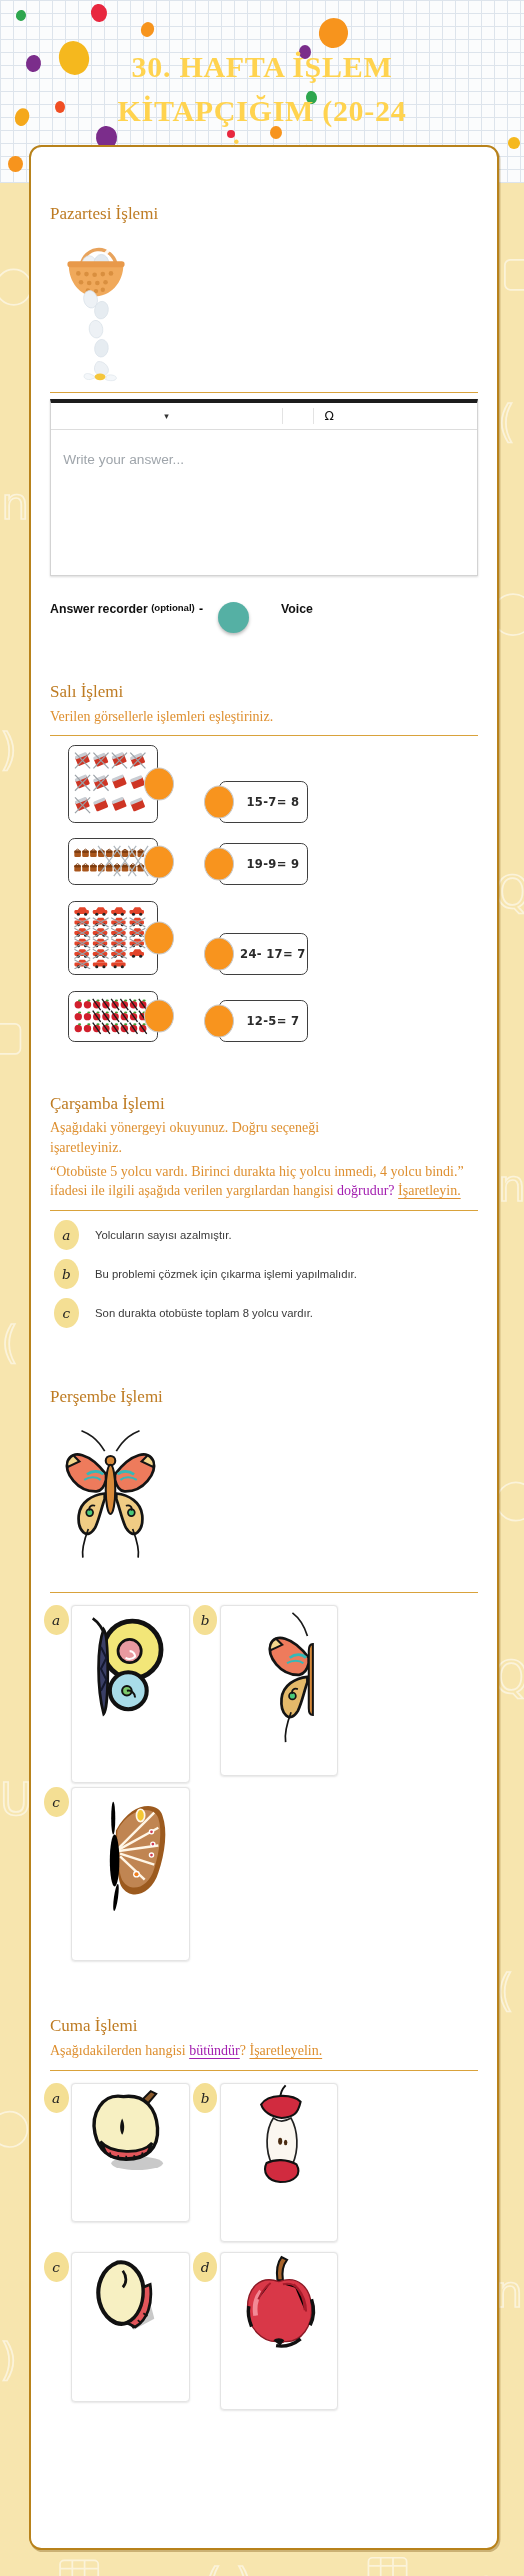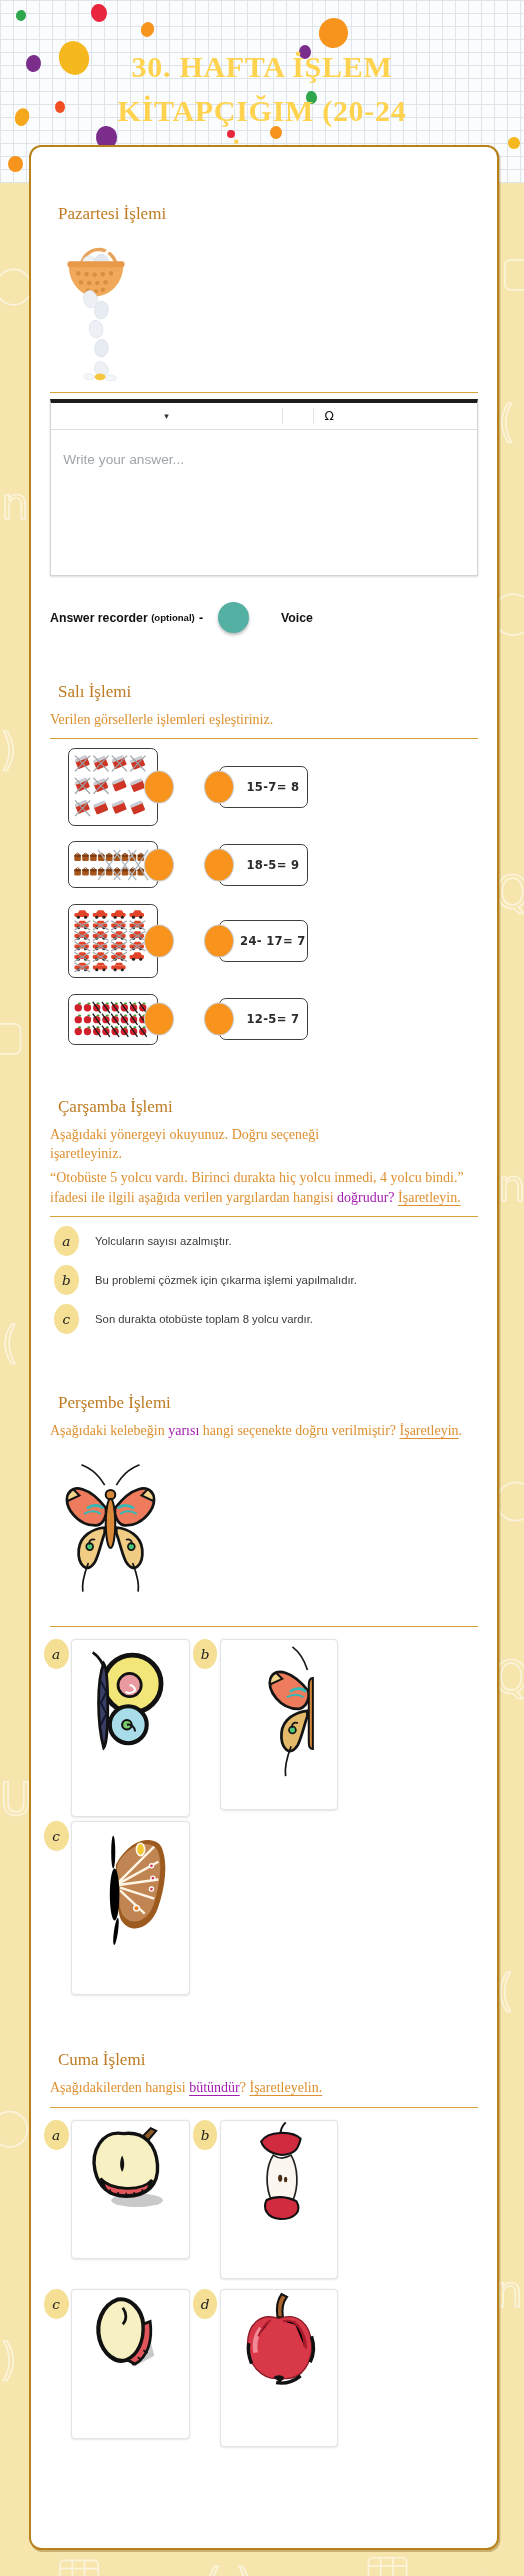--- a/index.html
+++ b/index.html
@@ -18,49 +18,49 @@
   
   .doodles{position:absolute;top:0;left:0;z-index:1;}
   .doodles text{fill:none;stroke:#FFFFFF;stroke-width:2.5;opacity:.55;
     font-family:"DejaVu Sans",sans-serif;font-size:64px;}
   .doodles .shp{fill:none;stroke:#FFFFFF;stroke-width:2.5;opacity:.55;}
   
   .card{position:absolute;top:145px;left:29px;width:470px;height:2405px;background:#fff;
     border:2.7px solid #B8821B;border-radius:12.3px;box-sizing:border-box;z-index:4;
     box-shadow:1.4px 2px 0 rgba(120,80,10,.35);}
   .content{padding:0 19px;}
-  h2.sec{margin:8px;font-size:17px;font-weight:500;color:#BE7B22;font-family:"Liberation Serif",serif;}
+  h2.sec{margin:0;font-size:17px;font-weight:500;color:#BE7B22;font-family:"Liberation Serif",serif;}
   p.body{margin:4.8px 0 0 0;font-size:14px;line-height:1.38;color:#DE8F2F;max-width:423px;}
   .u{text-decoration:underline;text-underline-offset:2.7px;text-decoration-thickness:1px;}
   .b{font-weight:400;color:#a21caf;}
   .divider{border:none;border-top:0.7px solid #D9A23B;margin:0;}
   
   .egg-img{display:block;margin:15px 0 0 12.3px;}
   .answer-box{margin-top:6.1px;border:0.7px solid #D3D3D3;border-top:4.8px solid #1D1D1D;background:#fff;
     box-shadow:0 0.7px 2px rgba(0,0,0,.15);}
   .ab-toolbar{display:flex;align-items:center;height:26px;border-bottom:1.4px solid #DDDDDD;}
   .ab-dd{width:231px;text-align:center;font-size:9px;color:#333;cursor:pointer;
     font-family:"DejaVu Sans",sans-serif;}
   .ab-sep{width:0.7px;height:16.4px;background:#E3E3E3;}
   .ab-spacer{width:30px;height:100%;}
   .ab-omega{font-size:12.3px;color:#111;margin-left:11px;cursor:pointer;
     font-family:"DejaVu Sans",sans-serif;}
   .ab-text{display:block;width:100%;height:145px;border:none;outline:none;resize:none;
     box-sizing:border-box;padding:22px 12.3px 6.8px 12.3px;font-size:13.7px;color:#444;
     font-family:"Liberation Sans",sans-serif;}
   .ab-text::placeholder{color:#9FA5AB;}
-  .recorder{display:flex;align-items:center;margin-top:26px;font-family:"Liberation Sans",sans-serif;}
+  .recorder{display:flex;align-items:flex-start;margin-top:26px;font-family:"Liberation Sans",sans-serif;}
   .rec-label{font-size:12.3px;font-weight:700;color:#111;}
   .rec-opt{font-size:9.6px;font-weight:700;color:#111;margin-left:3.4px;}
   .rec-dash{font-size:12.3px;font-weight:700;margin-left:4.1px;}
   .rec-circle{width:31px;height:31px;border-radius:50%;background:#55B0A4;border:none;
     margin:0 18px 0 15px;cursor:pointer;box-shadow:0 2px 3.4px rgba(0,0,0,.28);}
   .rec-voice{font-size:12.3px;font-weight:700;color:#111;margin-left:14px;}
   
-  .match-row{display:flex;align-items:center;margin:15.7px 0 0 18.4px;}
+  .match-row{display:flex;align-items:flex-end;margin:15.7px 0 0 18.4px;}
   .match-card{position:relative;background:#fff;border:1px solid #3F3F3F;border-radius:6.8px;
     box-sizing:border-box;}
   .match-left{width:90px;padding:4.1px;}
   .match-right{width:89px;height:42px;margin-left:61px;display:flex;align-items:center;
     justify-content:center;}
   .conn{position:absolute;width:30px;height:33px;border-radius:50%;background:#F8941E;
     border:1.4px solid #C9C9C9;box-sizing:border-box;cursor:pointer;}
   .conn.r{right:-16.4px;top:50%;transform:translateY(-50%);}
   .conn.l{left:-16.4px;top:50%;transform:translateY(-50%);}
   .equation{font-family:"DejaVu Sans",sans-serif;font-size:11.6px;font-weight:700;color:#2B2B2B;
@@ -282,21 +282,21 @@
               <line x1="62" y1="4" x2="96" y2="50"></line>
                 <line x1="96" y1="4" x2="62" y2="50"></line>
               <line x1="84" y1="4" x2="114" y2="50"></line>
                 <line x1="114" y1="4" x2="84" y2="50"></line>
             </g>
           </svg>
           <span class="conn r"></span>
         </div>
         <div class="match-card match-right">
           <span class="conn l"></span>
-          <span class="equation">18-5= 9</span>
+          <span class="equation">19-9= 9</span>
         </div>
       </div>
 
       <div class="match-row">
         <div class="match-card match-left" style="height:74px">
           <svg width="79" height="63" viewBox="0 0 120 96">
             <defs>
                 <g id="car">
                   <rect x="0" y="5" width="22" height="6" rx="2" fill="#E2442A"></rect>
                   <path d="M5,5 L8,1 L16,1 L19,5 Z" fill="#E2442A"></path>
@@ -454,21 +454,20 @@
         <span class="opt-text">Bu problemi çözmek için çıkarma işlemi yapılmalıdır.</span>
       </div>
       <div class="opt-row">
         <span class="opt-circle">
             <span class="opt-letter">c</span>
           </span>
         <span class="opt-text">Son durakta otobüste toplam 8 yolcu vardır.</span>
       </div>
 
       <h2 class="sec" style="margin-top:59px">Perşembe İşlemi</h2>
-      <p class="body"><span> Aşağıdaki kelebeğin </span><span class="b">yarısı</span><span> hangi seçenekte doğru verilmiştir? </span><span class="u">İşaretleyin</span><span>.</span></p>
 
       <svg width="99" height="137" viewBox="0 0 145 200" style="display:block;margin:18px 0 0 11px">
         <path d="M64,38 C52,18 40,12 30,8" fill="none" stroke="#1A1A1A" stroke-width="2.5"></path>
         <path d="M81,38 C93,18 105,12 115,8" fill="none" stroke="#1A1A1A" stroke-width="2.5"></path>
         <g>
           <path d="M66,72 C42,40 16,36 10,52 C4,70 24,98 52,97 C60,96 64,88 66,80 Z" fill="#EE7B5C" stroke="#141414" stroke-width="4"></path>
           <path d="M18,44 C11,48 7,56 10,61 L27,53 Z" fill="#F3D68C" stroke="#141414" stroke-width="3"></path>
           <path d="M38,72 C46,66 56,66 62,72" fill="none" stroke="#35B8B8" stroke-width="4"></path>
           <path d="M34,80 C42,75 52,75 58,80" fill="none" stroke="#35B8B8" stroke-width="3"></path>
           <path d="M64,100 C46,102 28,112 26,132 C24,154 38,170 50,150 C56,138 60,118 64,108 Z" fill="#F0CC84" stroke="#141414" stroke-width="4"></path>

